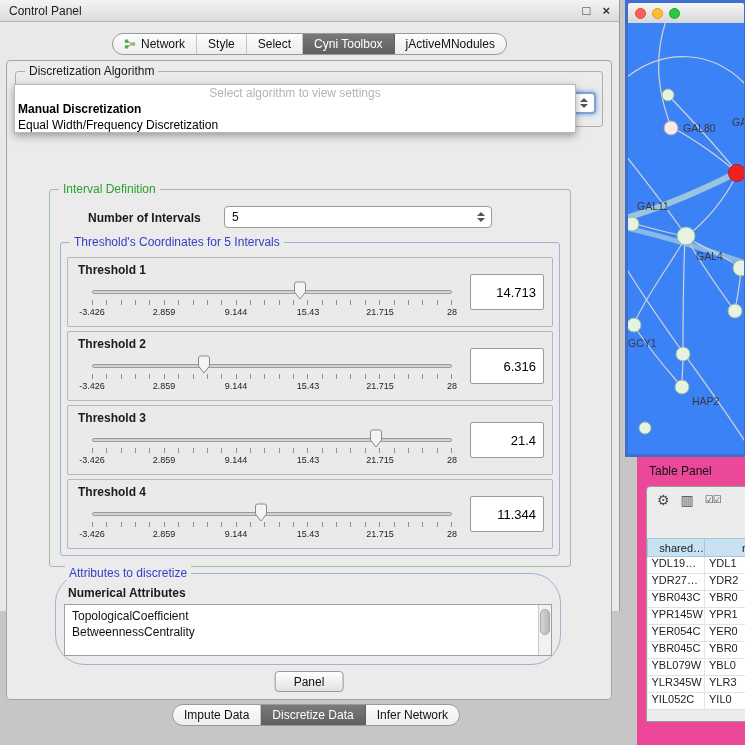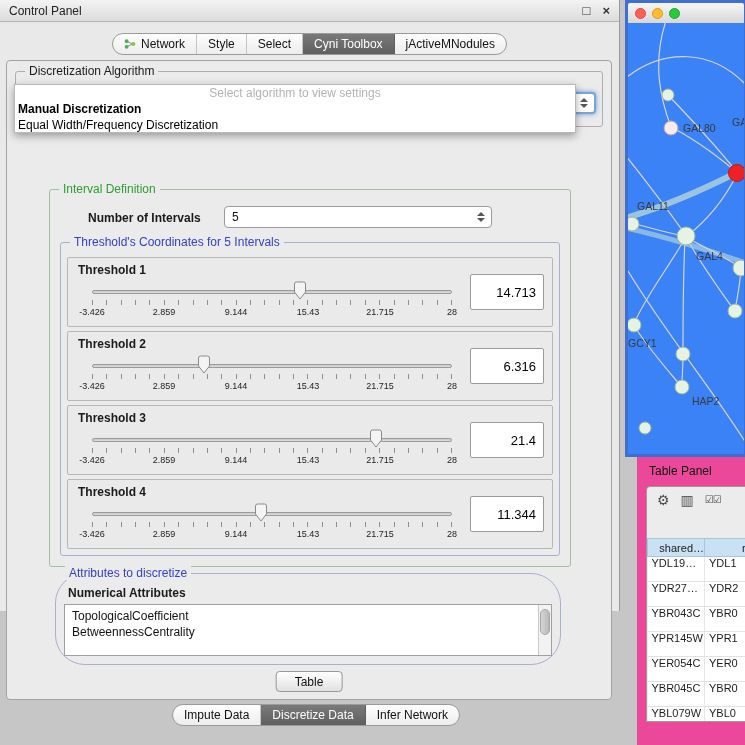--- a/index.html
+++ b/index.html
@@ -163,21 +163,21 @@
   .tw-toolbar .tbi { font-size:14px; line-height:1; cursor:default; }
   .tw-toolbar .tbi.small { font-size:10px; letter-spacing:-1px; }
   .tw-table { margin-top:25px; width:100%; border-collapse:collapse; font-size:11px; table-layout:fixed; }
   .tw-table th {
     background:#c8e1f3; border:1px solid #a9c6dc; height:18px;
     font-weight:normal; text-align:right; padding:0 0 0 4px; white-space:nowrap; overflow:hidden;
   }
   .tw-table th:first-child { width:57px; }
   .tw-table td {
     background:#fff; border-bottom:1px solid #e2e2e2; border-right:1px solid #e6e6e6;
-    height:17px; padding:0 0 12px 4px; white-space:nowrap; overflow:hidden; color:#1c1c1c;
+    height:17px; padding:0 0 4px 4px; white-space:nowrap; overflow:hidden; color:#1c1c1c;
   }
 </style>
 </head>
 <body>
 
 <div class="control-panel">
 
   <div class="titlebar">
     <span>Control Panel</span>
     <span class="title-controls">
@@ -332,21 +332,21 @@
         <ul>
             <li>TopologicalCoefficient</li>
             <li>BetweennessCentrality</li>
           </ul>
         <div class="vscroll">
           <div class="thumb-bar"></div>
         </div>
       </div>
     </div>
 
-    <button class="apply-btn">Table</button>
+    <button class="apply-btn">Panel</button>
   </div>
 
   <div class="popup">
     <div class="popup-placeholder">Select algorithm to view settings</div>
     <div class="popup-option bold">Manual Discretization</div>
     <div class="popup-option">Equal Width/Frequency Discretization</div>
   </div>
 
   <div class="tabs-row tabs-bottom">
     <div class="seg-control">

